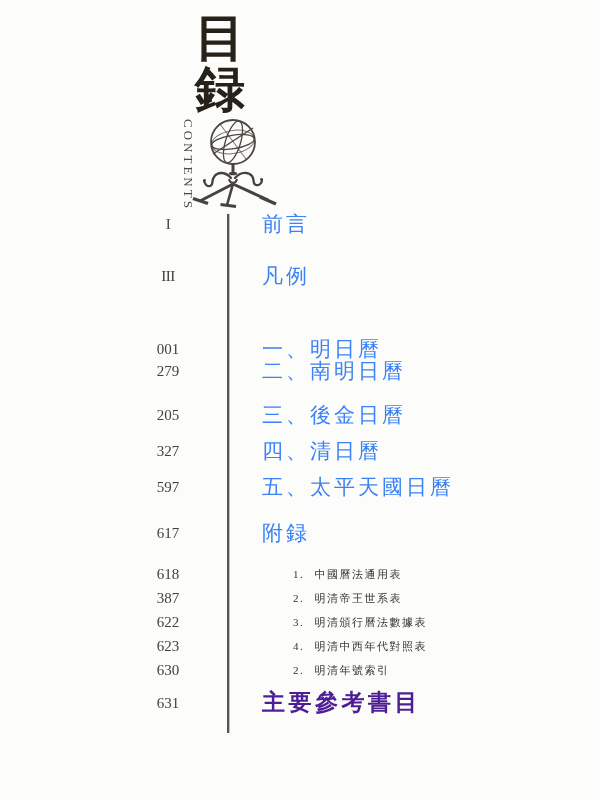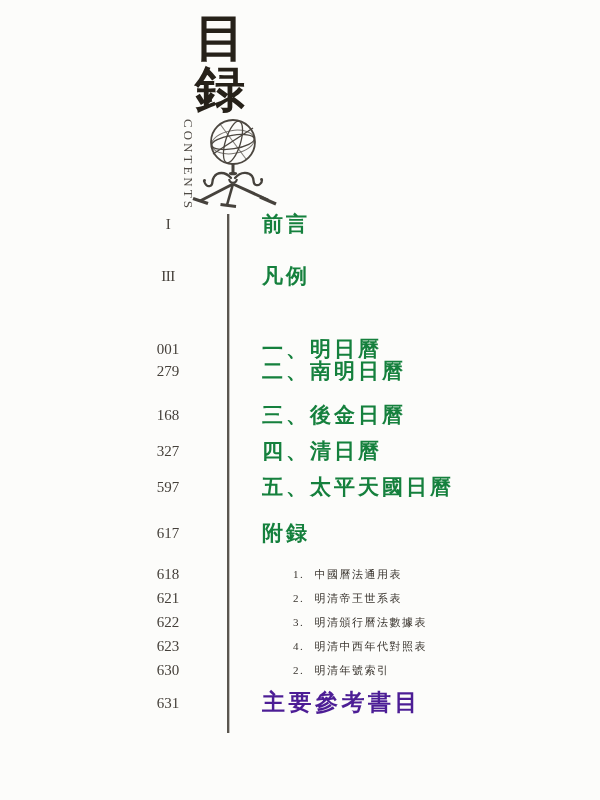--- a/index.html
+++ b/index.html
@@ -47,22 +47,22 @@
   .num{
     position:absolute;left:134px;width:68px;
     text-align:center;
     font-size:15px;
     color:#45403a;
   }
   .front .num{letter-spacing:-0.5px;font-size:15px;}
   .label{
     position:absolute;left:262px;
     font-size:21px;letter-spacing:3px;
-    font-weight:700;
-    color:#15803d;
+    font-weight:400;
+    color:#3b82f6;
     white-space:nowrap;
   }
   .sub .label{
     left:293px;
     font-size:11px;letter-spacing:1.5px;word-spacing:6px;
     font-weight:400;color:#3a352f;
   }
   .section .label{
     font-size:23px;letter-spacing:3.5px;font-weight:600;color:#4c1d95;
   }
@@ -121,41 +121,41 @@
       </div>
       <div class="row chapter" style="top: 336px;">
         <span class="num">001</span>
         <span class="label">一、明日曆</span>
       </div>
       <div class="row chapter" style="top: 358px;">
         <span class="num">279</span>
         <span class="label">二、南明日曆</span>
       </div>
       <div class="row chapter" style="top: 402px;">
-        <span class="num">168</span>
+        <span class="num">205</span>
         <span class="label">三、後金日曆</span>
       </div>
       <div class="row chapter" style="top: 438px;">
         <span class="num">327</span>
         <span class="label">四、清日曆</span>
       </div>
       <div class="row chapter" style="top: 474px;">
         <span class="num">597</span>
         <span class="label">五、太平天國日曆</span>
       </div>
       <div class="row chapter" style="top: 520px;">
         <span class="num">617</span>
         <span class="label">附録</span>
       </div>
       <div class="row sub" style="top: 564px;">
         <span class="num">618</span>
         <span class="label">1. 中國曆法通用表</span>
       </div>
       <div class="row sub" style="top: 588px;">
-        <span class="num">621</span>
+        <span class="num">387</span>
         <span class="label">2. 明清帝王世系表</span>
       </div>
       <div class="row sub" style="top: 612px;">
         <span class="num">622</span>
         <span class="label">3. 明清頒行曆法數據表</span>
       </div>
       <div class="row sub" style="top: 636px;">
         <span class="num">623</span>
         <span class="label">4. 明清中西年代對照表</span>
       </div>

